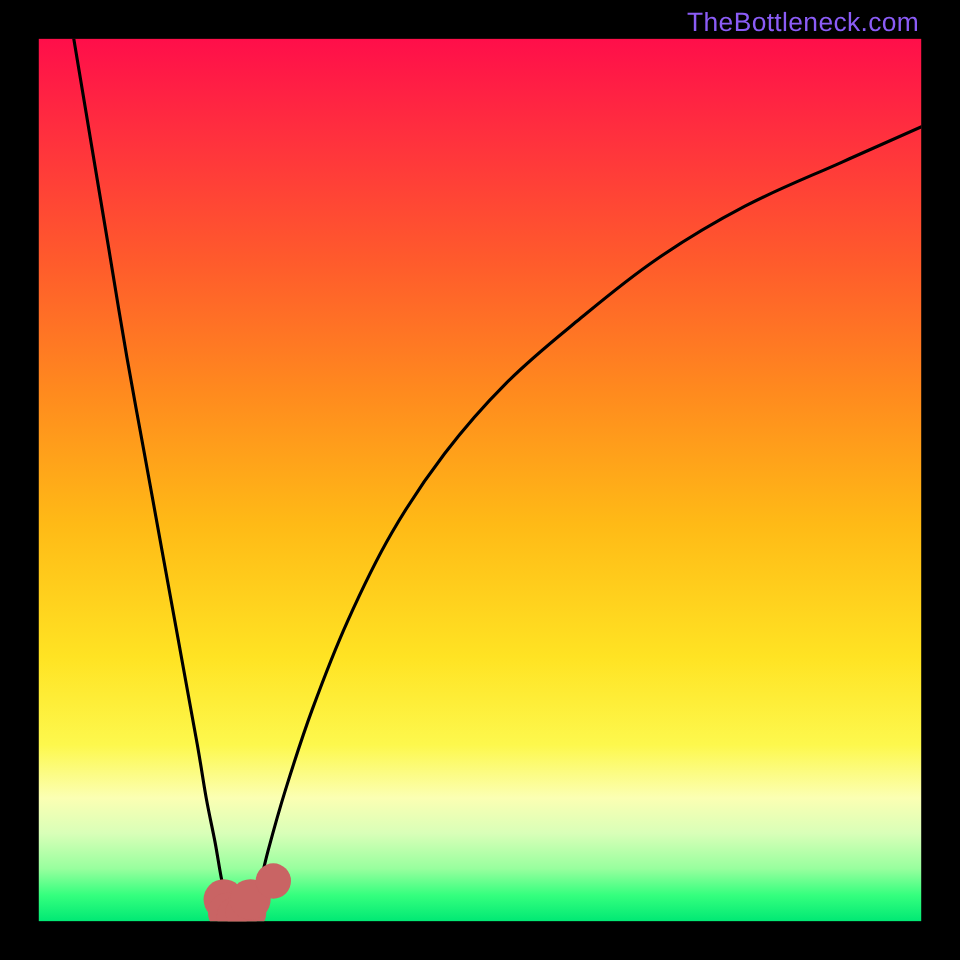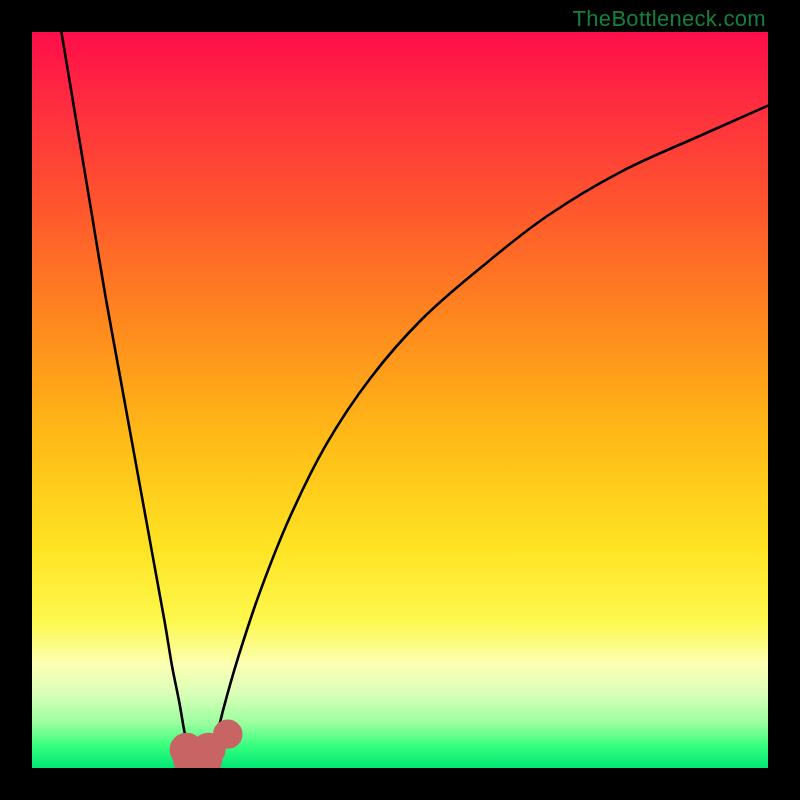--- a/index.html
+++ b/index.html
@@ -25,21 +25,21 @@
     overflow: hidden;
   }
   .gradient {
     position: absolute;
     inset: 0;
   }
   .watermark {
     position: absolute;
     top: 6px;
     right: 34px;
-    color: #15803d;
+    color: #8b5cf6;
     font-size: 22px;
     font-weight: 500;
     letter-spacing: 0.3px;
   }
   svg.curves {
     position: absolute;
     inset: 0;
   }
 </style>
 </head>

